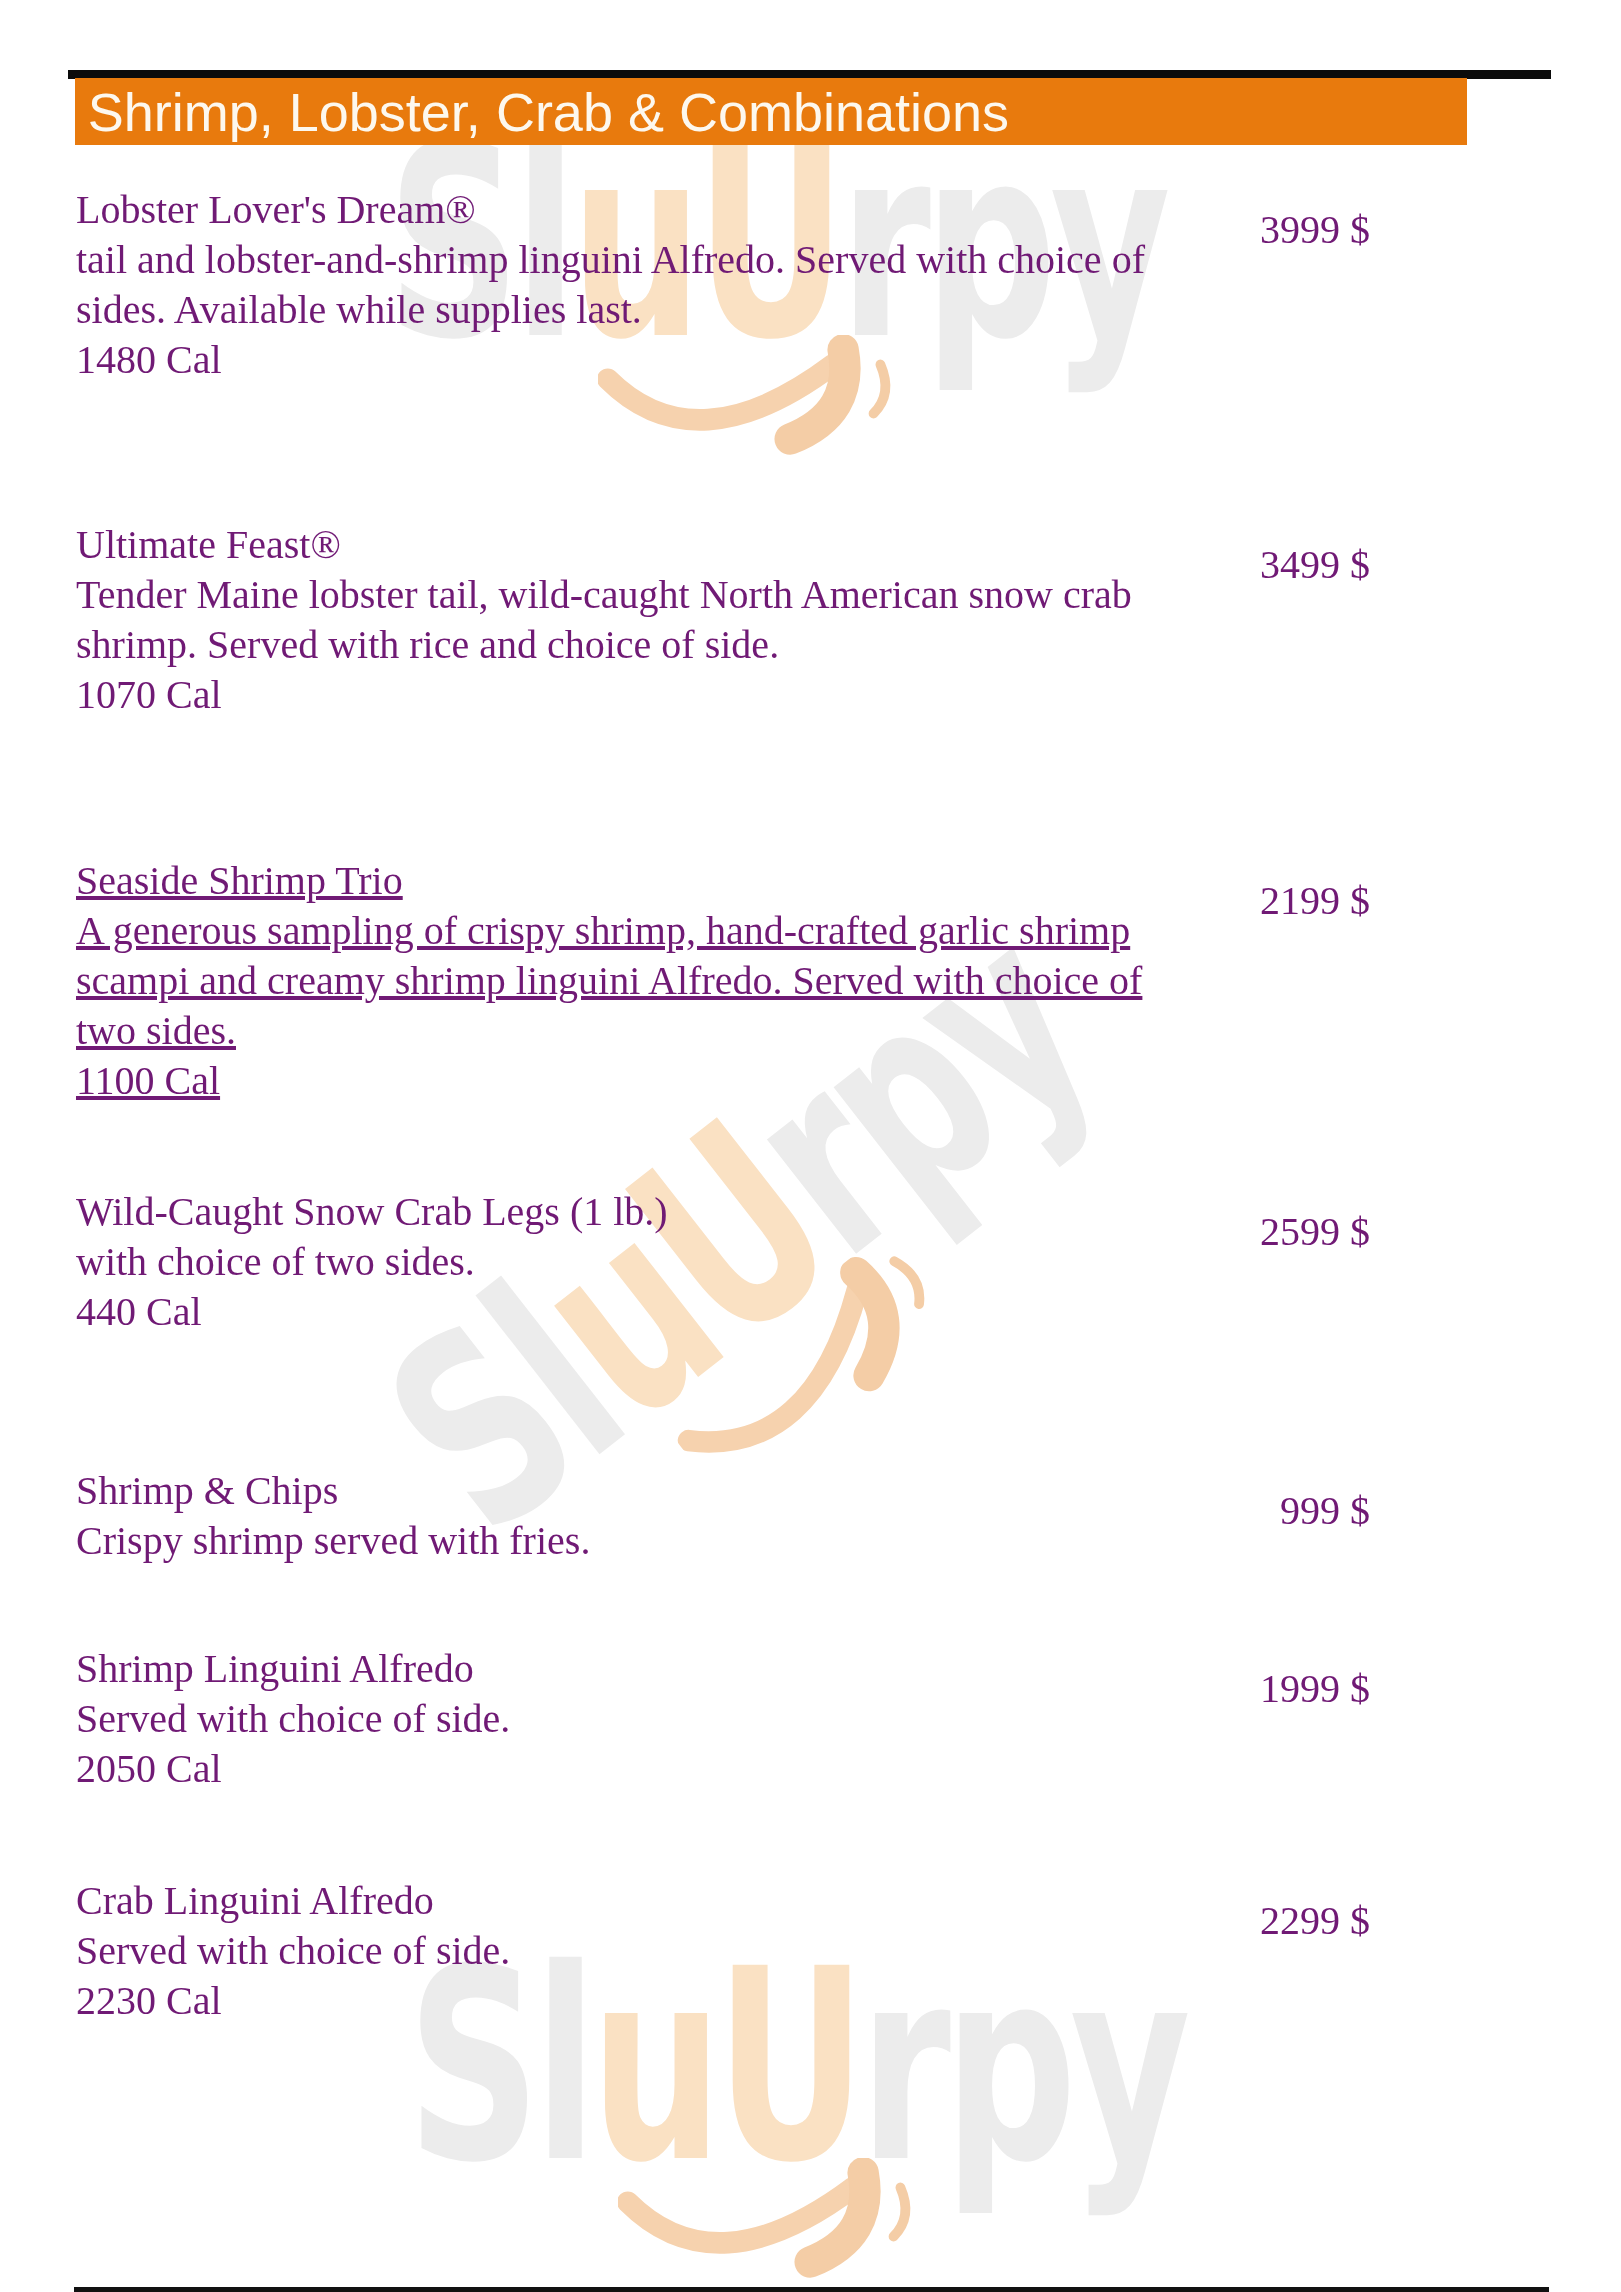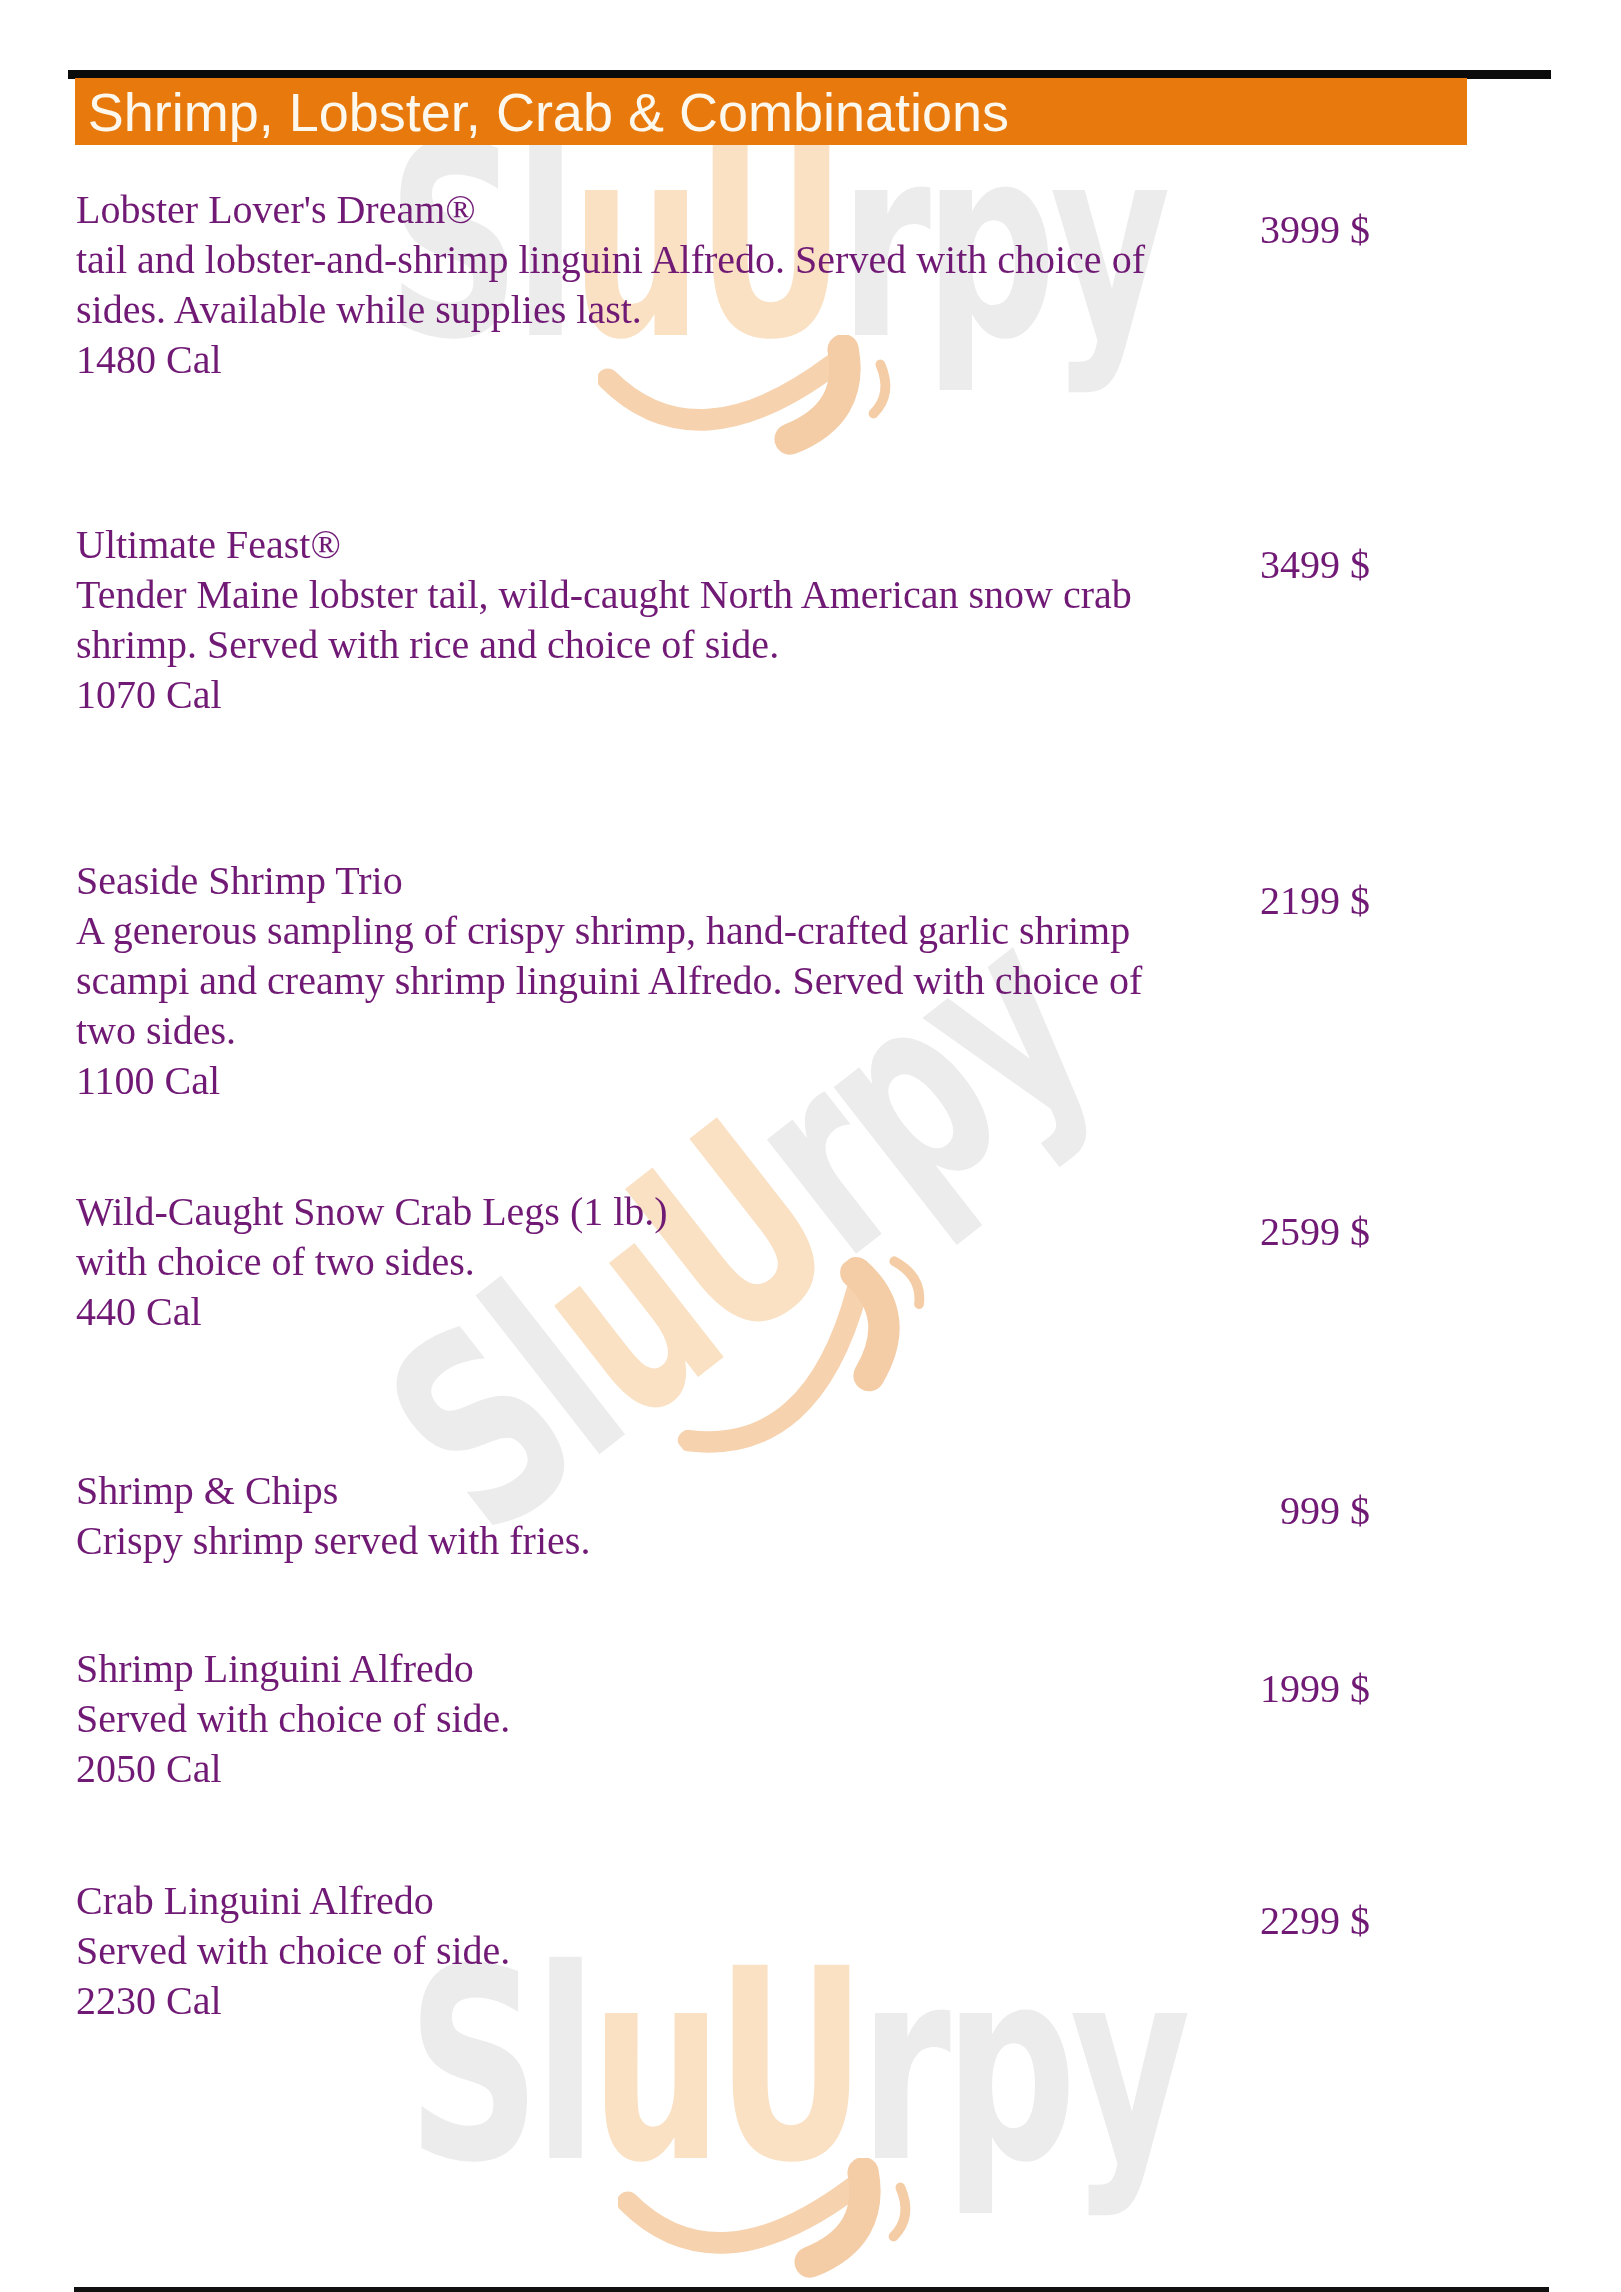--- a/index.html
+++ b/index.html
@@ -73,21 +73,21 @@
     text-align:right;
     margin-top:20px;
   }
   .item-desc-line{
     font-size:40px;line-height:50px;margin:0;
     white-space:nowrap;
   }
   .item-cal{
     font-size:40px;line-height:50px;margin:0;
   }
-  .item-1{top:184px;} .item-2{top:519px;} .item-3{top:855px;}
+  .item-1{top:184px;} .item-2{top:519px;} .item-3{top:855px;text-decoration:underline;}
   .item-4{top:1186px;} .item-5{top:1465px;} .item-6{top:1643px;}
   .item-7{top:1875px;}
   
   .bottom-rule{
     position:absolute;left:74px;top:2287px;
     width:1475px;height:4.9px;background:#111;z-index:2;
   }
 </style>
 </head>
 <body>

